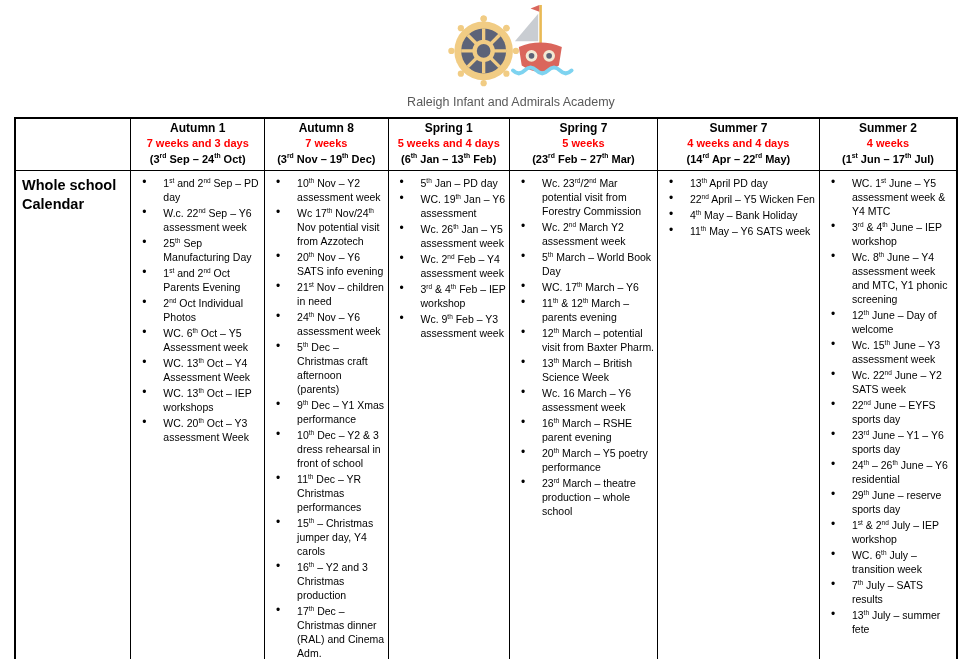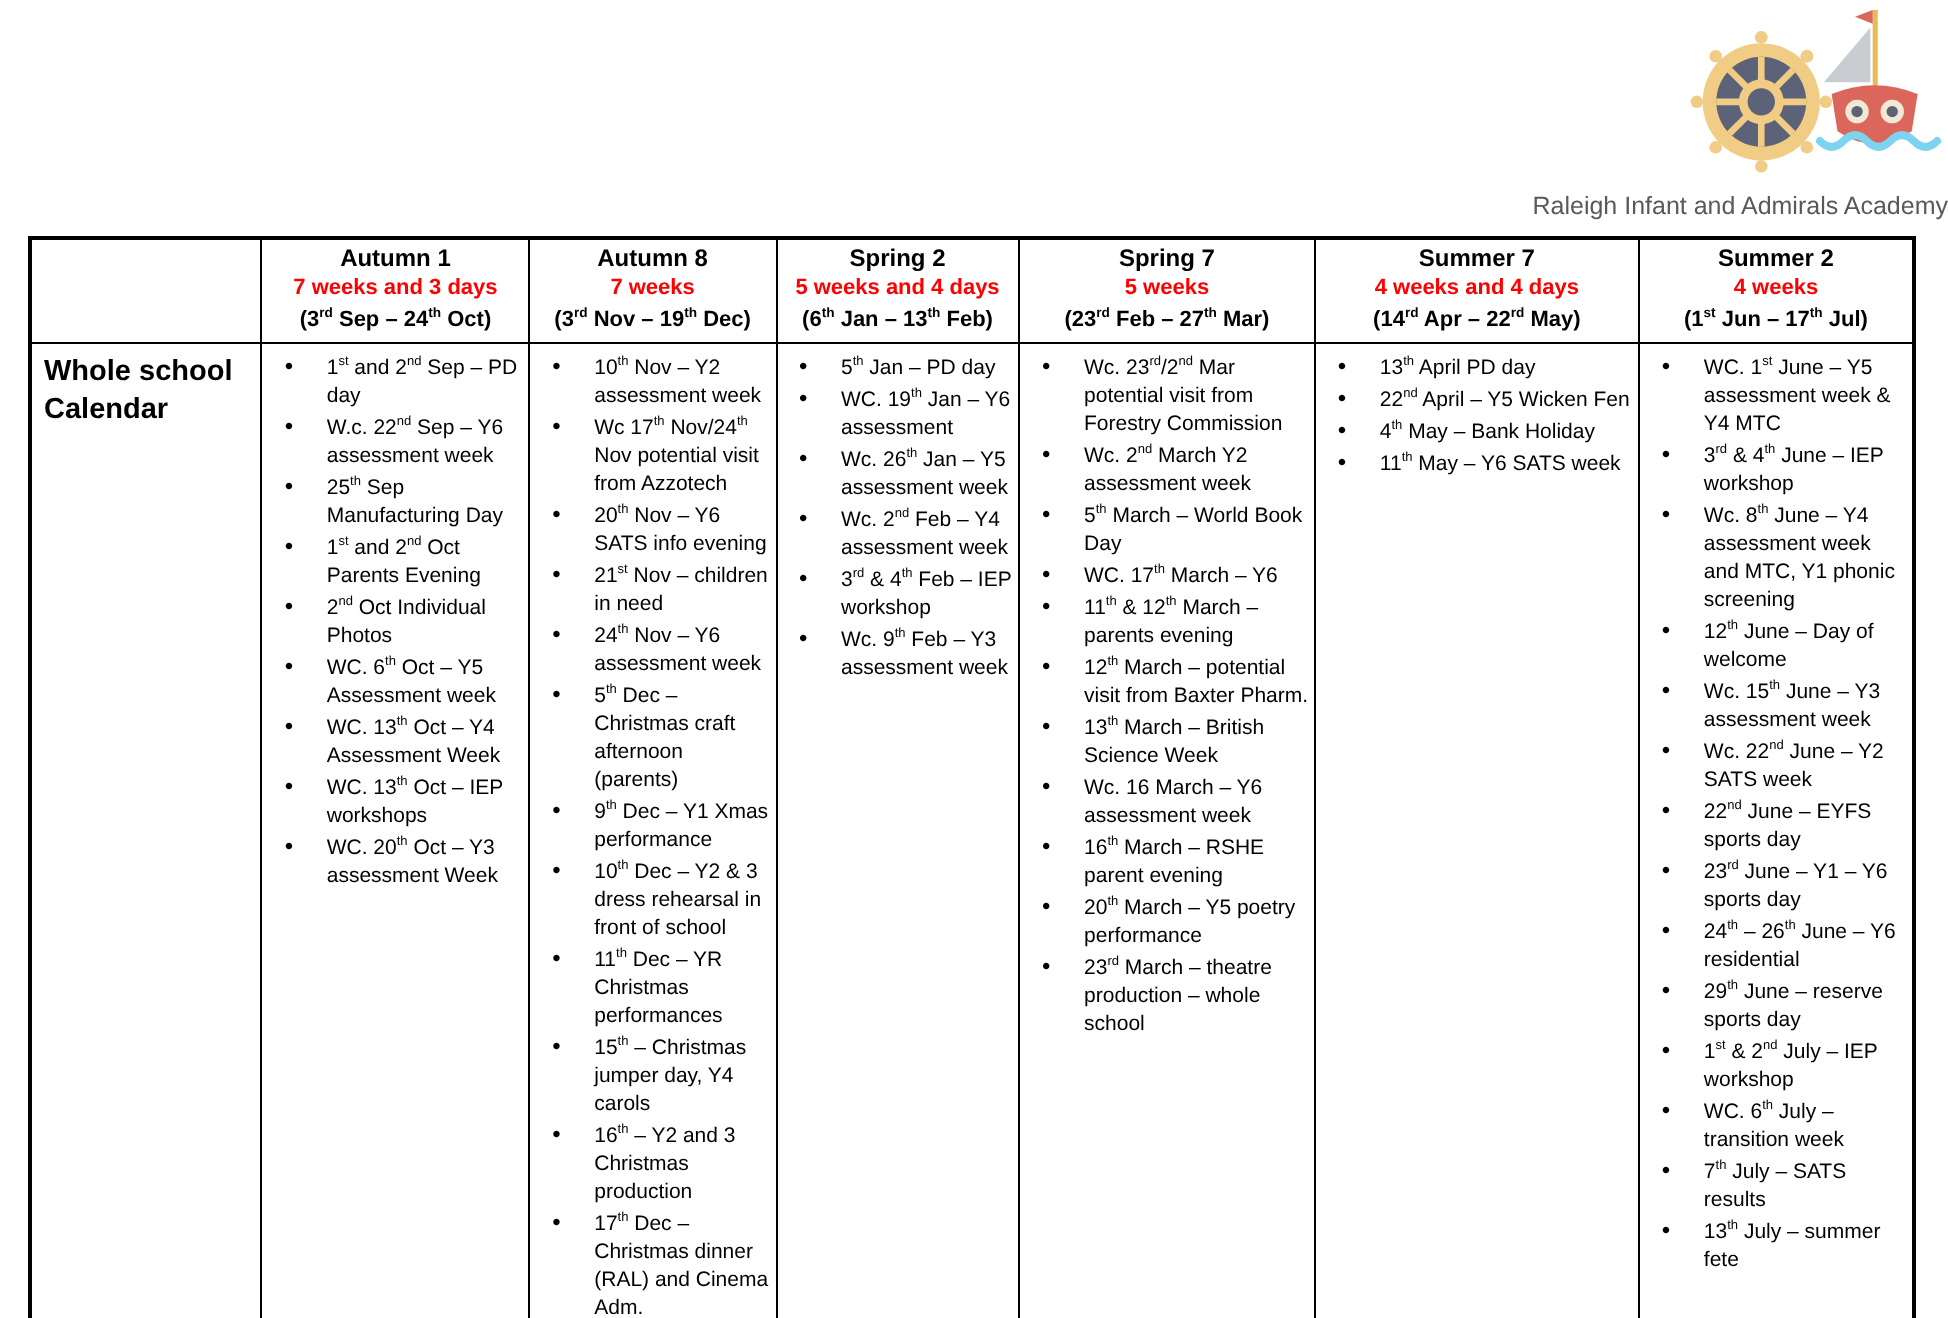--- a/index.html
+++ b/index.html
@@ -5,21 +5,21 @@
   * { box-sizing: border-box; margin: 0; padding: 0; }
   html, body { background: #ffffff; }
   body {
     width: 974px; height: 659px; overflow: hidden;
     font-family: "Liberation Sans", sans-serif;
     color: #000;
   }
   .page { width: 974px; height: 659px; background: #fff; }
 
   
-  .doc-header { text-align: right; padding-top: 4px; margin-left: 48px; }
+  .doc-header { text-align: center; padding-top: 4px; margin-left: 48px; }
   .logo { display: inline-block; height: 86px; }
   .title-line { color: #595959; font-size: 12.5px; line-height: 17px; }
 
   
   table.plan {
     border-collapse: collapse;
     table-layout: fixed;
     width: 944px;
     margin: 6px 16px 0 14px;
     border: 2px solid #000;
@@ -126,21 +126,21 @@
             <div class="term">Autumn 1</div>
             <div class="duration">7 weeks and 3 days</div>
             <div class="dates">(3<sup>rd</sup> Sep – 24<sup>th</sup> Oct)</div>
           </th>
           <th>
             <div class="term">Autumn 8</div>
             <div class="duration">7 weeks</div>
             <div class="dates">(3<sup>rd</sup> Nov – 19<sup>th</sup> Dec)</div>
           </th>
           <th>
-            <div class="term">Spring 2</div>
+            <div class="term">Spring 1</div>
             <div class="duration">5 weeks and 4 days</div>
             <div class="dates">(6<sup>th</sup> Jan – 13<sup>th</sup> Feb)</div>
           </th>
           <th>
             <div class="term">Spring 7</div>
             <div class="duration">5 weeks</div>
             <div class="dates">(23<sup>rd</sup> Feb – 27<sup>th</sup> Mar)</div>
           </th>
           <th>
             <div class="term">Summer 7</div>

